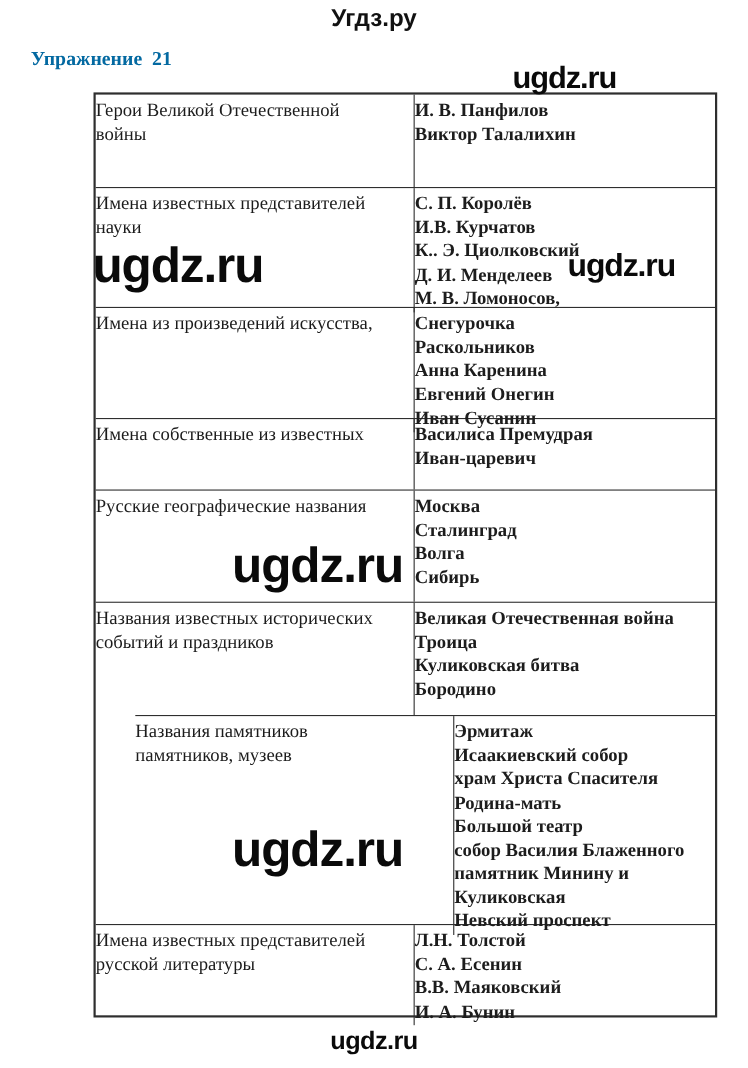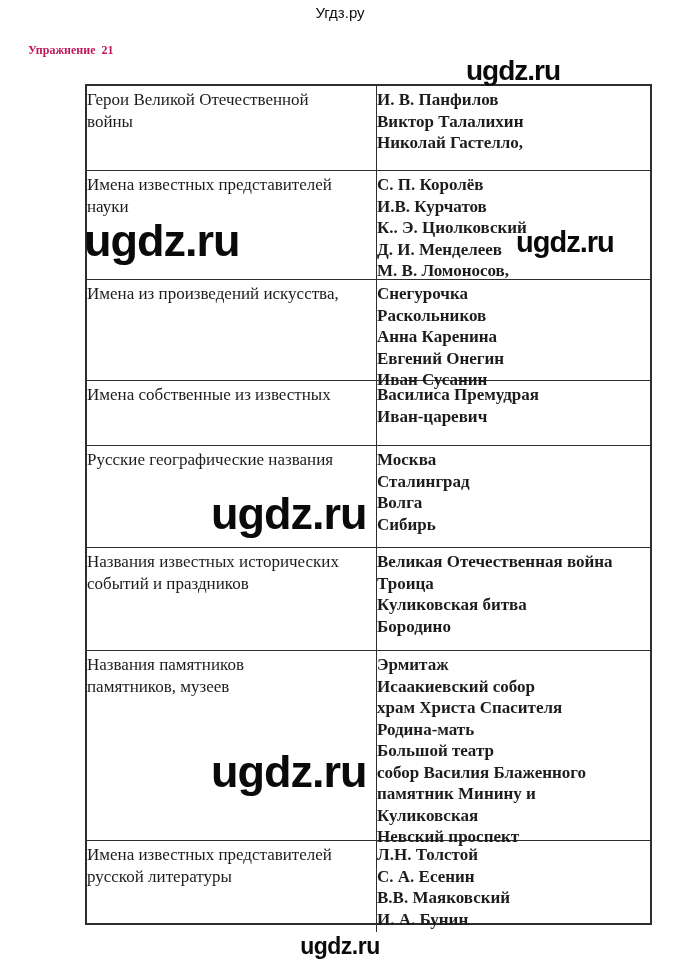--- a/index.html
+++ b/index.html
@@ -3,25 +3,25 @@
 <meta charset="utf-8">
 <style>
   html,body { margin:0; padding:0; background:#ffffff; }
   .page {
     position:relative; width:680px; height:971px; background:#ffffff;
     font-family:"Liberation Serif", serif; color:#1c1c1c; overflow:hidden;
   }
   .site-header {
     position:absolute; top:4px; left:0; width:100%;
     text-align:center; font-family:"Liberation Sans", sans-serif;
-    font-weight:normal; font-size:15px; color:#111;
+    font-weight:bold; font-size:22px; color:#111;
   }
   .exercise-title {
     position:absolute; top:43px; left:28px;
-    font-weight:bold; font-size:12px; white-space:pre; color:#be185d;
+    font-weight:bold; font-size:18px; white-space:pre; color:#0369a1;
   }
   .answer-table {
     position:absolute; left:85px; top:84px; width:563px;
     border:2px solid #2e2e2e; box-sizing:content-box;
   }
   .t-row { display:grid; grid-template-columns:289px 1fr; box-sizing:border-box; }
   .t-row + .t-row { border-top:1px solid #2e2e2e; }
   .cell { padding:3px 8px 2px 0; font-size:17px; line-height:21.5px; box-sizing:border-box; }
   .cell-left { font-weight:normal; }
   .cell-right { font-weight:bold; border-left:1px solid #2e2e2e; }
@@ -52,21 +52,20 @@
 
   <div class="answer-table" id="answer-table">
       <div class="t-row" style="height: 84px;">
         <div class="cell cell-left">
           <div>Герои Великой Отечественной</div>
           <div>войны</div>
         </div>
         <div class="cell cell-right">
           <div>И. В. Панфилов</div>
           <div>Виктор Талалихин</div>
-          <div>Николай Гастелло,</div>
         </div>
       </div>
       <div class="t-row" style="height: 109px;">
         <div class="cell cell-left">
           <div>Имена известных представителей</div>
           <div>науки</div>
         </div>
         <div class="cell cell-right">
           <div>С. П. Королёв</div>
           <div>И.В. Курчатов</div>
@@ -112,21 +111,21 @@
           <div>Названия известных исторических</div>
           <div>событий и праздников</div>
         </div>
         <div class="cell cell-right">
           <div>Великая Отечественная война</div>
           <div>Троица</div>
           <div>Куликовская битва</div>
           <div>Бородино</div>
         </div>
       </div>
-      <div class="t-row" style="height: 190px;">
+      <div class="t-row" style="height: 190px; margin-left: 36px;">
         <div class="cell cell-left">
           <div>Названия памятников</div>
           <div>памятников, музеев</div>
         </div>
         <div class="cell cell-right">
           <div>Эрмитаж</div>
           <div>Исаакиевский собор</div>
           <div>храм Христа Спасителя</div>
           <div>Родина-мать</div>
           <div>Большой театр</div>

